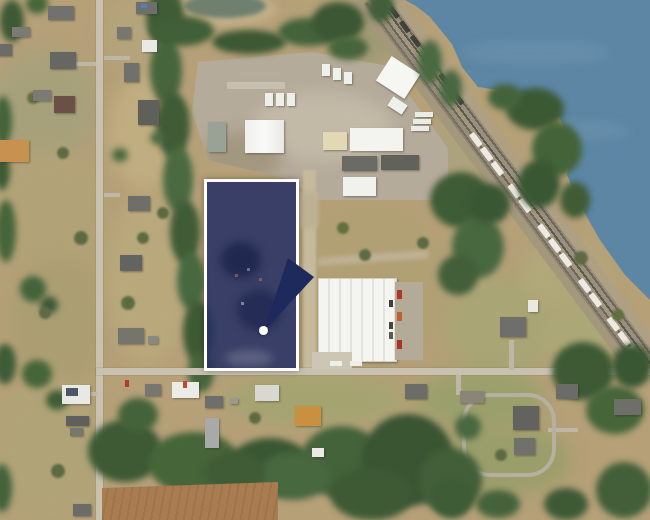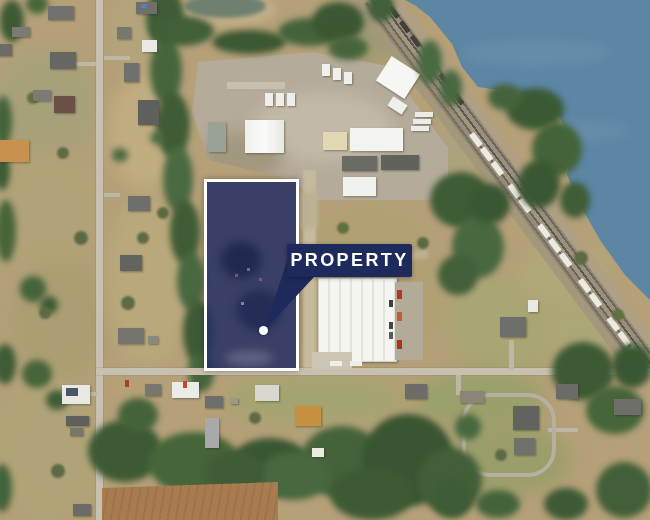--- a/index.html
+++ b/index.html
@@ -269,18 +269,15 @@
     <div class="spk" style="left:14px;top:60px;width:40px;height:36px;background:rgba(15,22,60,.55)"></div>
     <div class="spk" style="left:30px;top:108px;width:44px;height:40px;background:rgba(18,26,68,.5)"></div>
     <div class="spk" style="left:18px;top:168px;width:48px;height:16px;background:rgba(255,255,255,.18)"></div>
     <div style="left:28px;top:92px;width:3px;height:3px;background:#b0604f;opacity:.7"></div>
     <div style="left:40px;top:86px;width:3px;height:3px;background:#7f8fb5;opacity:.7"></div>
     <div style="left:52px;top:96px;width:3px;height:3px;background:#b0604f;opacity:.7"></div>
     <div style="left:34px;top:120px;width:3px;height:3px;background:#9aa7c9;opacity:.7"></div>
   </div>
 
   <div id="wedge"></div>
-  <div id="lbl">
-    <span>PROPERTY</span>
-  </div>
   <div id="dot"></div>
 
 </div>
 
 </body></html>

